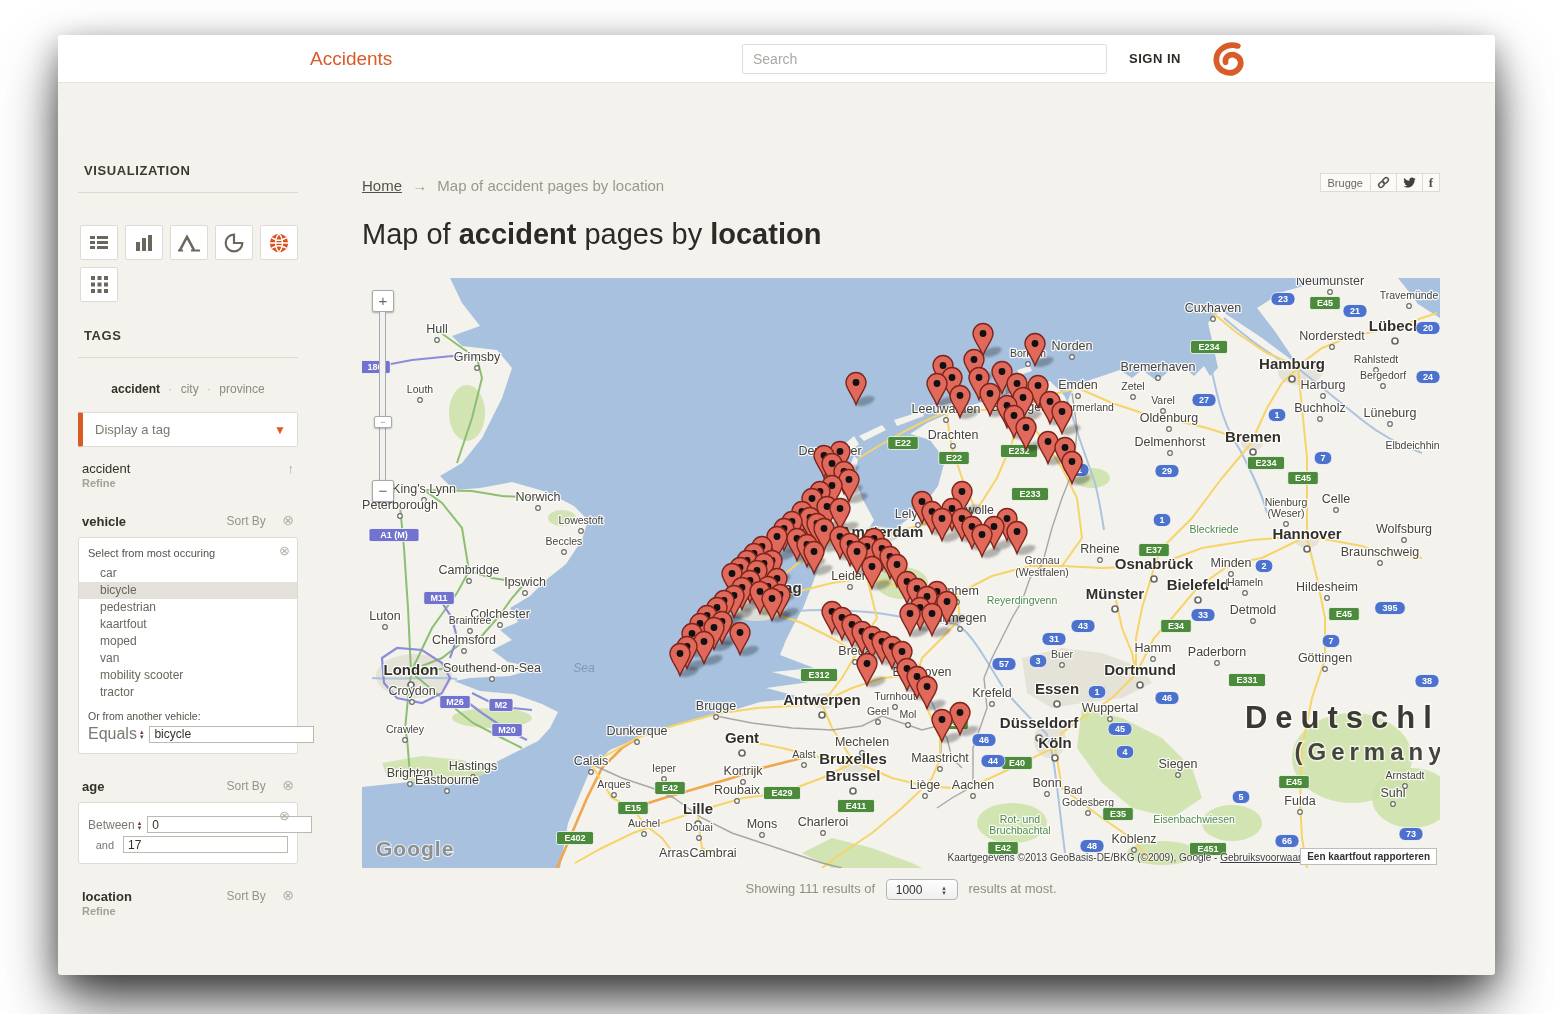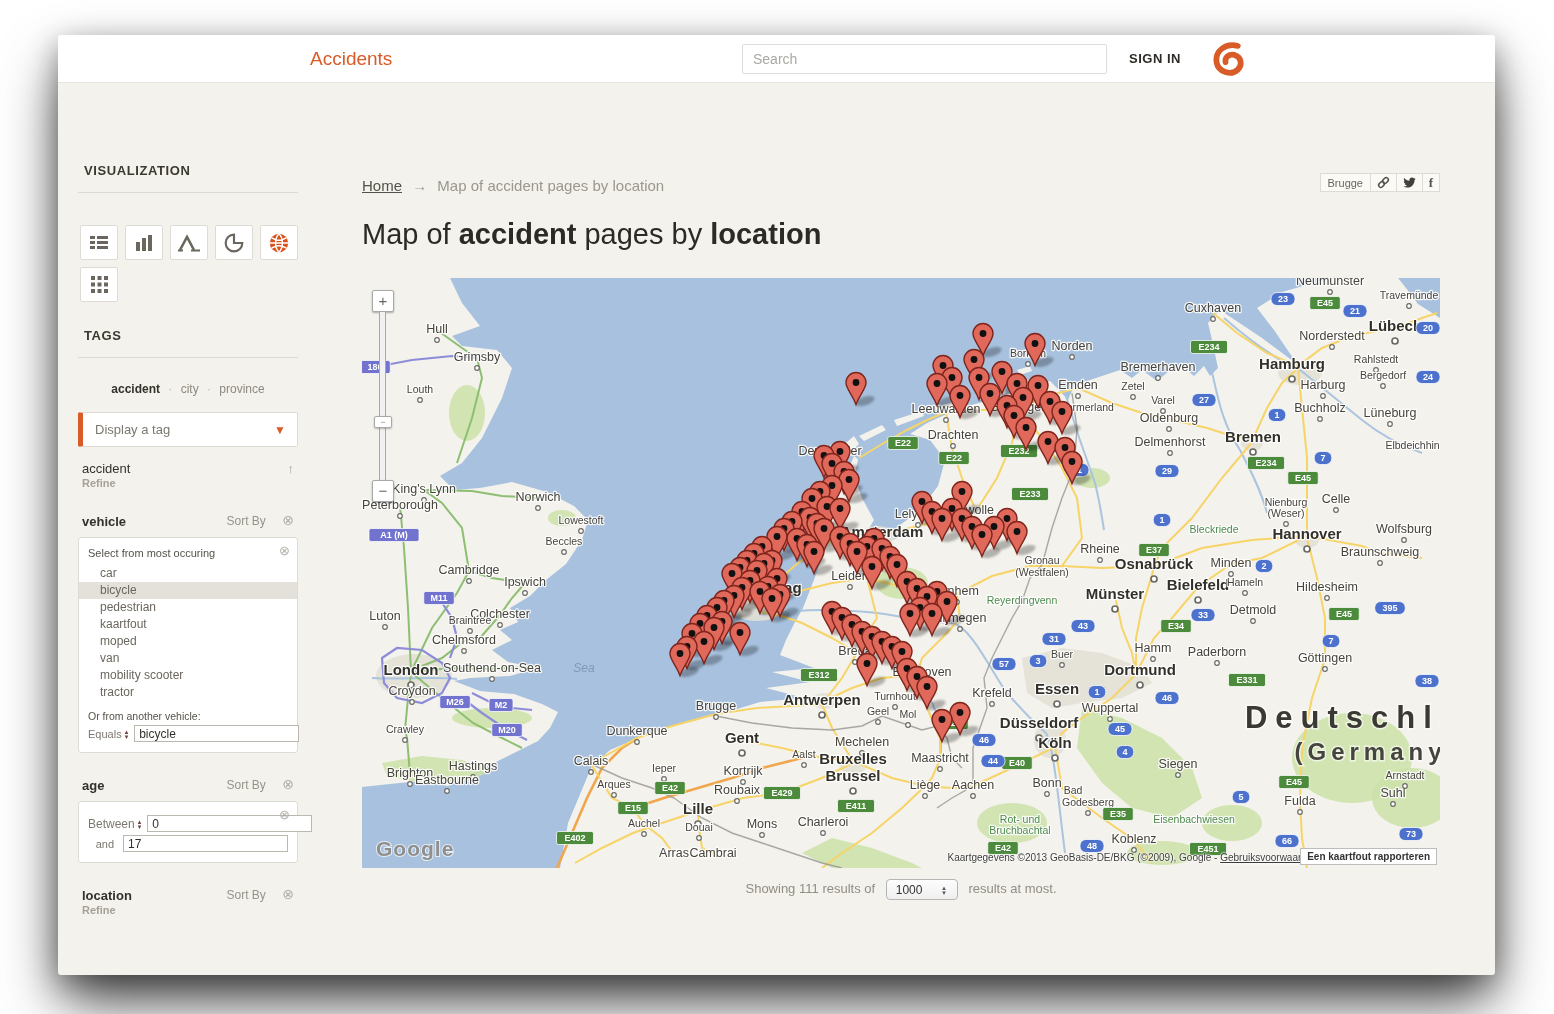--- a/index.html
+++ b/index.html
@@ -52,21 +52,21 @@
   .xcirc { font-size:14px; color:#B3AFA6; margin-left:12px; cursor:pointer; }
   .panel { margin-top:8px; background:#fff; border:1px solid #DDDBD4; border-radius:3px;
     padding:9px 9px 10px 9px; position:relative; }
   .panel .close { position:absolute; right:7px; top:5px; font-size:13px; color:#B3AFA6; cursor:pointer; }
   .panel-title { font-size:11px; color:#55524A; margin-bottom:6px; }
   .veh-list { margin:3px -9px; }
   .veh-item { font-size:12px; color:#6B675E; line-height:17px; padding-left:21px; cursor:pointer; }
   .veh-item.sel { background:#E4E1DA; }
   .other-lbl { font-size:10.5px; color:#55524A; margin-top:9px; }
   .eq-row { display:flex; align-items:center; margin-top:3px; }
-  .eq-lbl { font-size:11px; color:#7C7870; cursor:pointer; }
+  .eq-lbl { font-size:16px; color:#7C7870; cursor:pointer; }
   .spin { display:inline-flex; flex-direction:column; margin:0 6px 0 3px; cursor:pointer; }
   .spin i { font-style:normal; font-size:7px; line-height:5px; color:#6E4040; }
   .txt-in { flex:1; height:17px; border:1px solid #BBB8B0; font-size:12px; color:#33312A;
     padding:0 4px; outline:none; background:#fff; }
   .between-grid { display:flex; align-items:center; margin-top:4px; }
   .between-grid .bl { font-size:12px; color:#7C7870; width:56px; text-align:right; }
   .and-row { display:flex; align-items:center; margin-top:3px; }
   .and-row .bl { font-size:11px; color:#7C7870; width:65px; text-align:right; padding-right:9px; }
 
   

